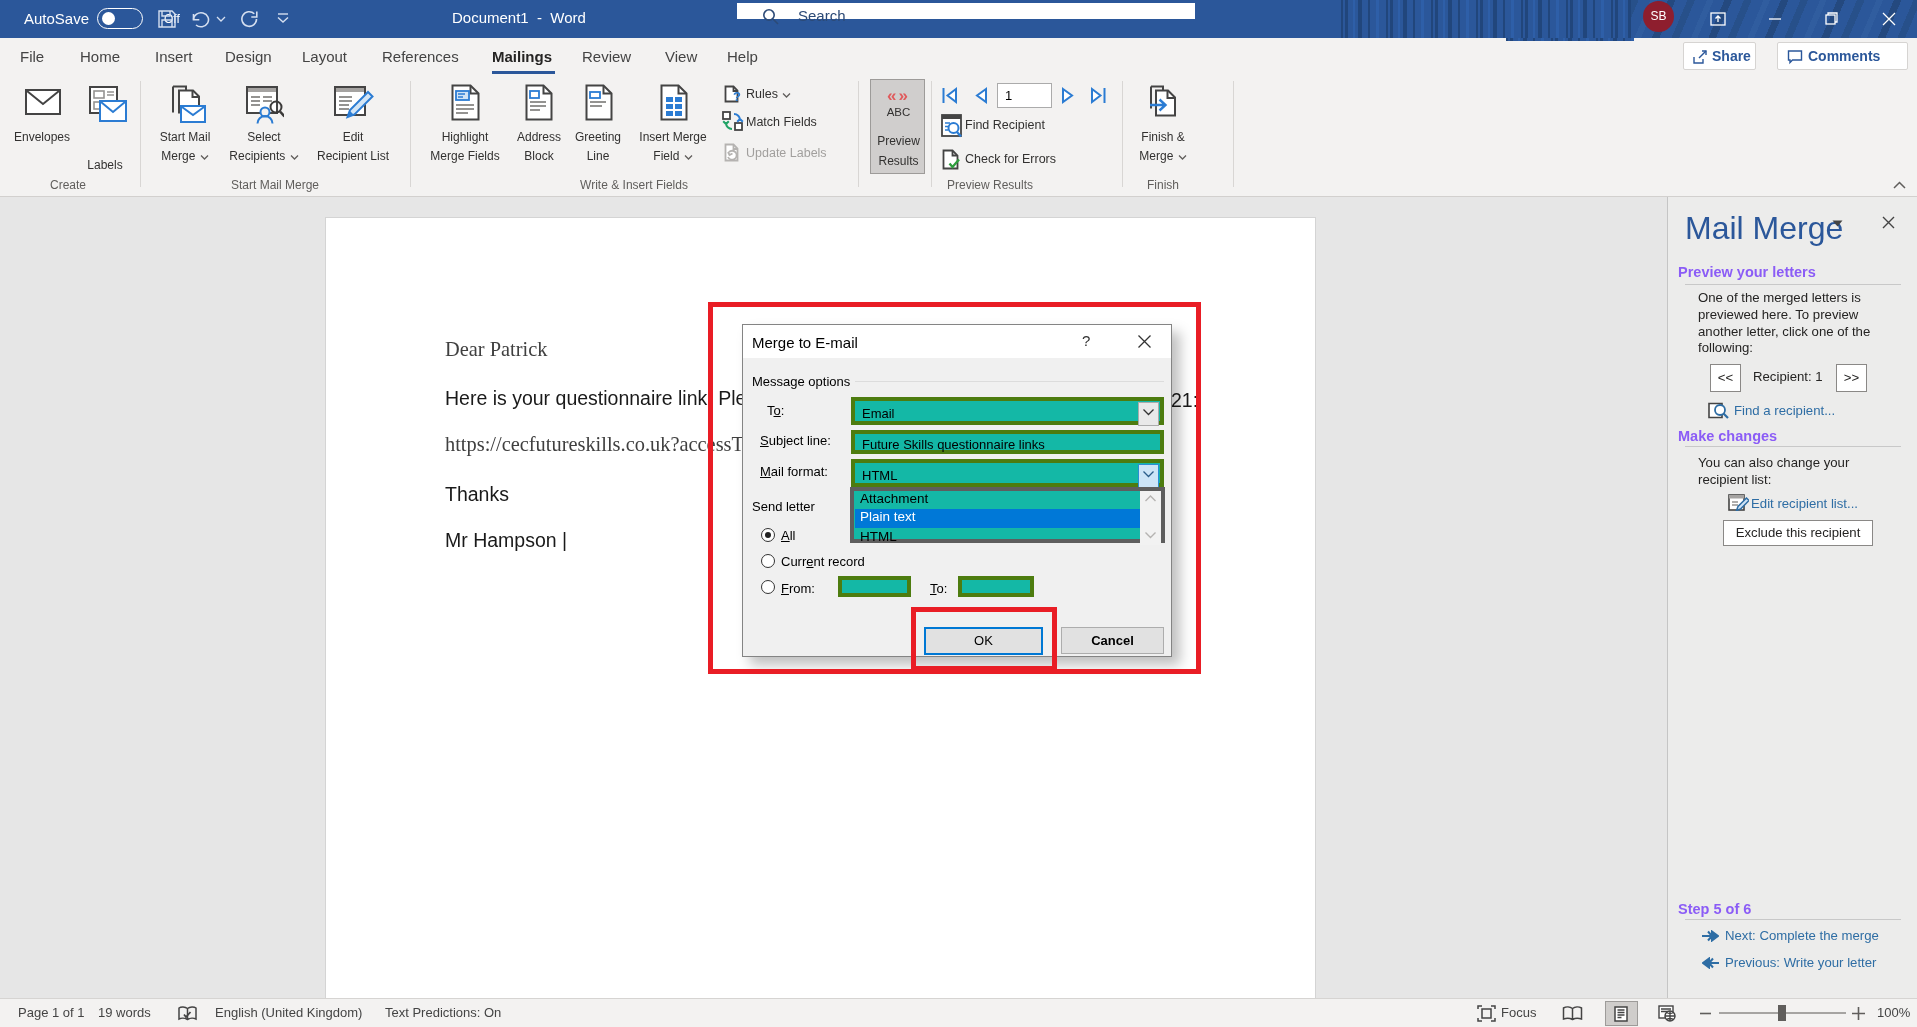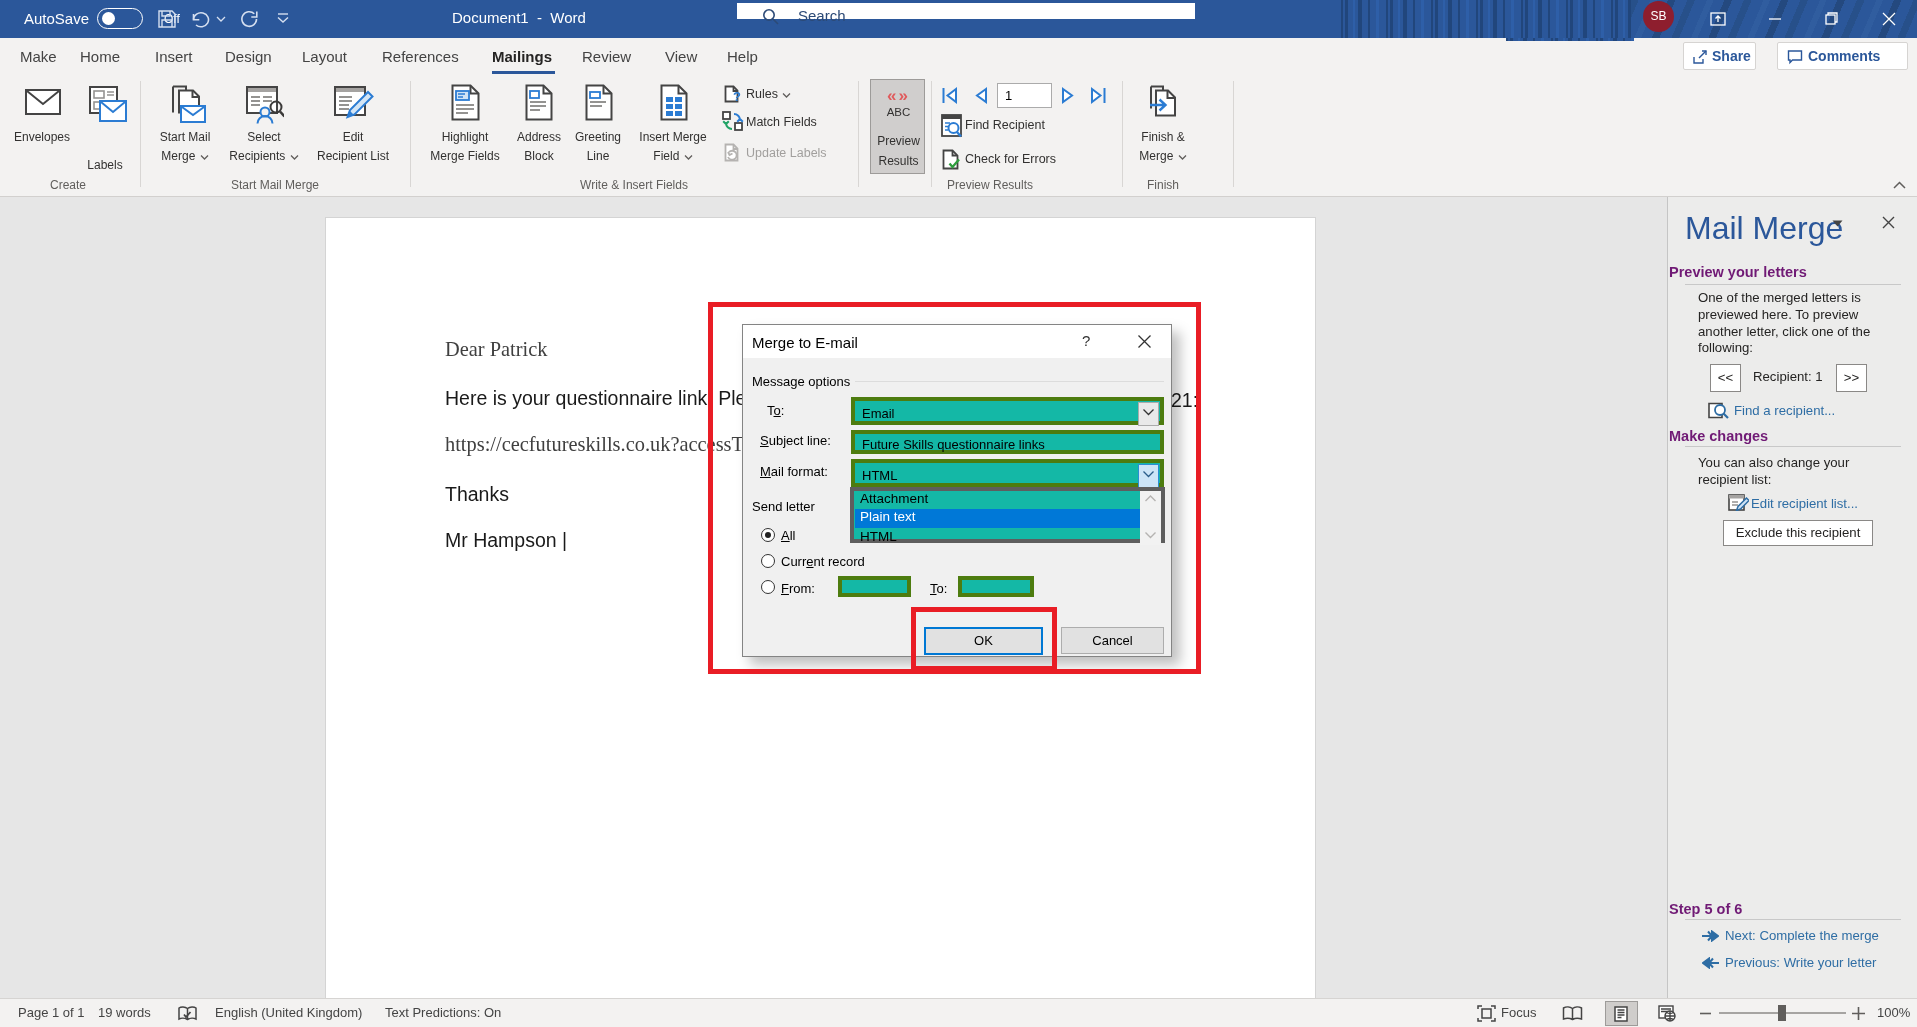--- a/index.html
+++ b/index.html
@@ -43,21 +43,21 @@
 
   
   #docarea { position:absolute; left:0; top:197px; width:1667px; height:801px; background:#e6e6e6; }
   #page { position:absolute; left:325px; top:20px; width:991px; height:781px; background:#fff; border:1px solid #d4d4d4; border-bottom:none; }
   .letter { position:absolute; font-family:"Liberation Serif", serif; font-size:20.4px; color:#404040; white-space:nowrap; }
   .letter2 { position:absolute; font-family:"Liberation Sans", sans-serif; font-size:19.5px; color:#1a1a1a; white-space:nowrap; }
 
   
   #pane { position:absolute; left:1667px; top:197px; width:250px; height:801px; background:#ececeb; border-left:1px solid #c5c5c5; }
   .pane-h1 { position:absolute; left:17px; font-size:32px; color:#2b579a; }
-  .pane-bold { position:absolute; left:1px; font-size:14.5px; font-weight:bold; color:#701a75; }
+  .pane-bold { position:absolute; left:10px; font-size:14.5px; font-weight:bold; color:#8b5cf6; }
   .pane-line { position:absolute; left:17px; width:216px; height:1px; background:#c8c8c8; }
   .pane-txt { position:absolute; left:30px; font-size:13.2px; color:#252423; line-height:16.8px; }
   .pane-link { font-size:13.2px; color:#2e6da4; }
   .pane-btn { position:absolute; background:#fff; border:1px solid #8a8886; font-size:13.2px; color:#252423; text-align:center; }
 
   
   #statusbar { position:absolute; left:0; top:998px; width:1917px; height:29px; background:#f3f2f1; border-top:1px solid #d6d4d2; font-size:13px; color:#444; }
   .st { position:absolute; top:6px; }
 
   
@@ -125,21 +125,21 @@
       <rect x="17" y="15" width="9" height="9"></rect>
         <path d="M19 15 v-2 h9 v9 h-2"></path>
     </svg>
     <svg class="winbtn" style="left:1866px;" viewBox="0 0 46 38" fill="none" stroke="#fff" stroke-width="1.3">
       <path d="M17 13 l12 12 M29 13 l-12 12"></path>
     </svg>
   </div>
   <div id="tb-strip"></div>
 
   <div id="tabrow">
-    <span class="tab" style="left:20px;">Make</span>
+    <span class="tab" style="left:20px;">File</span>
     <span class="tab" style="left:80px;">Home</span>
     <span class="tab" style="left:155px;">Insert</span>
     <span class="tab" style="left:225px;">Design</span>
     <span class="tab" style="left:302px;">Layout</span>
     <span class="tab" style="left:382px;">References</span>
     <span class="tab active" style="left:492px;">Mailings</span>
     <span class="tab" style="left:582px;">Review</span>
     <span class="tab" style="left:665px;">View</span>
     <span class="tab" style="left:727px;">Help</span>
     <div id="mailings-underline"></div>
@@ -477,19 +477,19 @@
       </div>
     <span style="position:absolute; left:38px; top:203px;"><u>A</u>ll</span>
     <div class="radio" style="left:18px; top:229px;"></div>
     <span style="position:absolute; left:38px; top:229px;">Curr<u>e</u>nt record</span>
     <div class="radio" style="left:18px; top:255px;"></div>
     <span style="position:absolute; left:38px; top:256px;"><u>F</u>rom:</span>
     <div class="fld" style="left:95px; top:251px; width:73px; height:21px;"></div>
     <span style="position:absolute; left:187px; top:256px;"><u>T</u>o:</span>
     <div class="fld" style="left:215px; top:251px; width:76px; height:21px;"></div>
     <div style="position:absolute; left:181px; top:302px; width:119px; height:28px; background:#e1e1e1; border:2px solid #0078d4; text-align:center; line-height:24px;">OK</div>
-    <div style="position:absolute; left:318px; top:302px; width:103px; height:27px; background:#e1e1e1; border:1px solid #adadad; text-align:center; line-height:25px;">Cancel</div>
+    <div style="position:absolute; left:318px; top:302px; width:103px; height:27px; background:#e1e1e1; border:1px solid #adadad; text-align:center; line-height:25px;font-weight:bold;">Cancel</div>
   </div>
 
   <div class="redrect" style="left:708px; top:302px; width:493px; height:372px;"></div>
   <div class="redrect" style="left:911px; top:607px; width:146px; height:64px;"></div>
 
 </div>
 
 </body></html>

